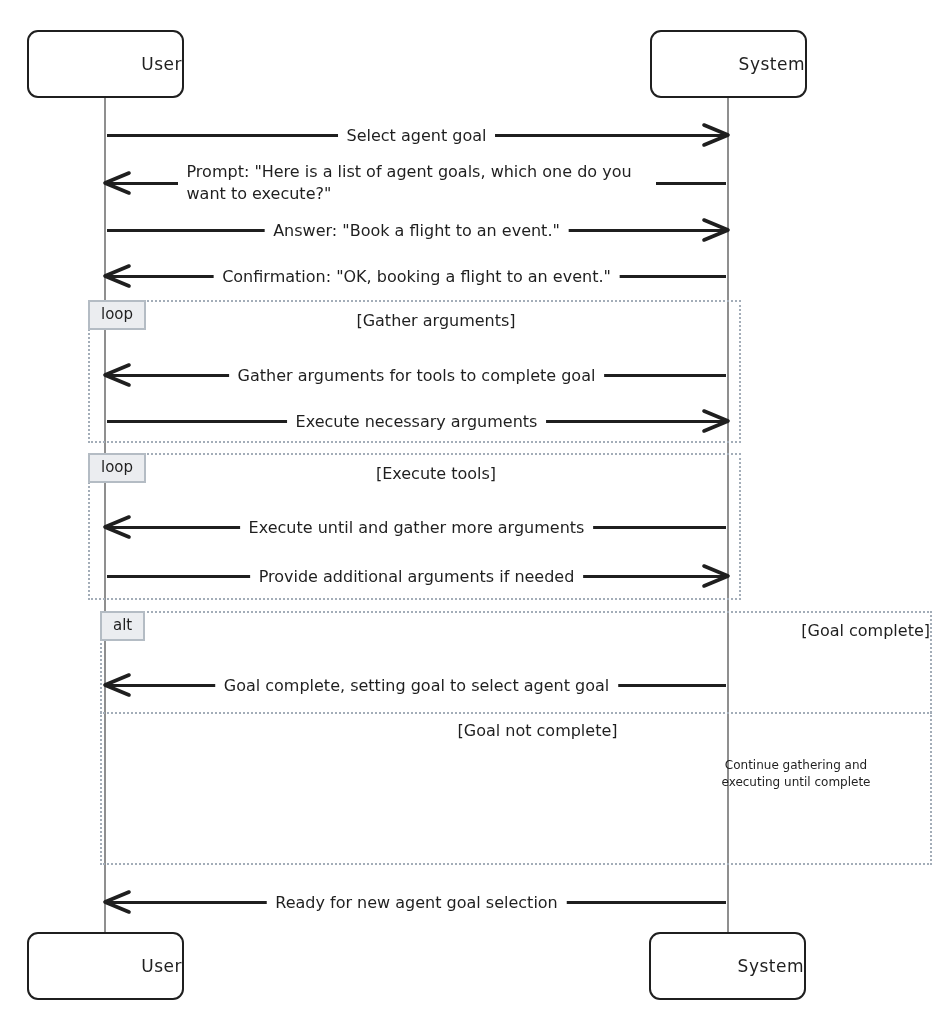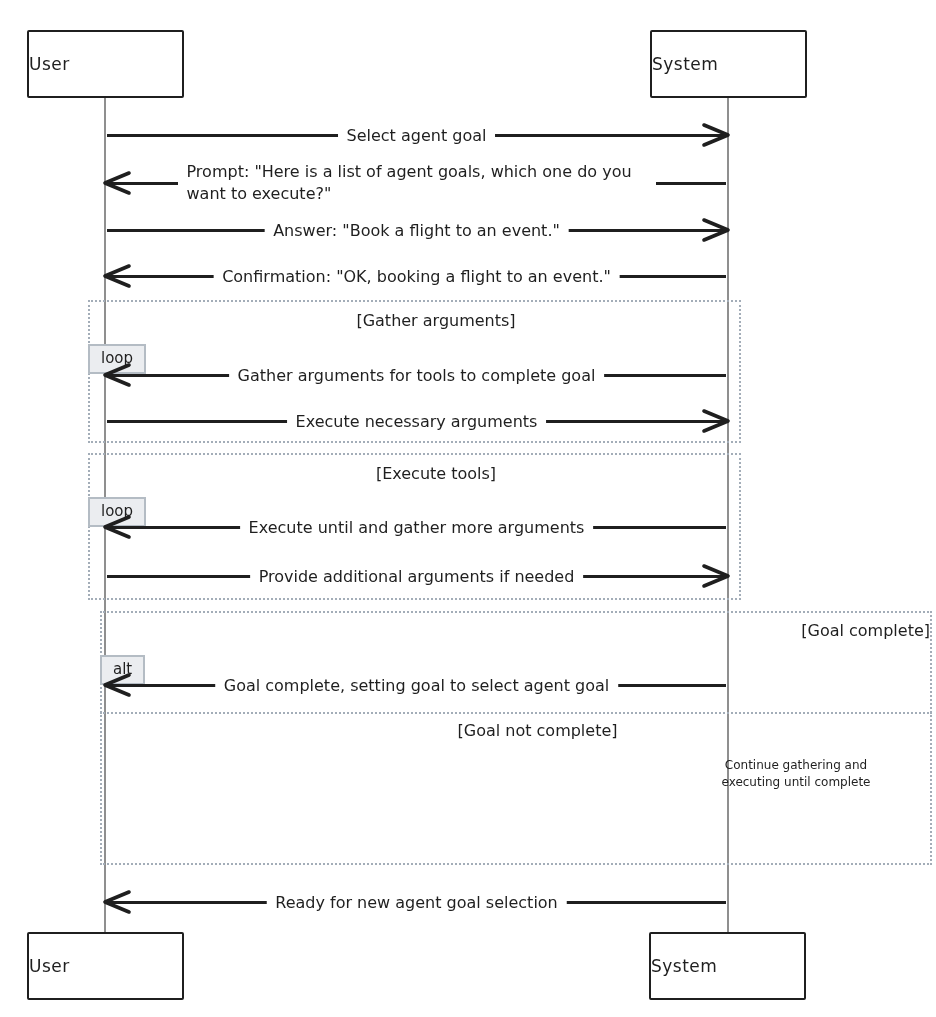--- a/index.html
+++ b/index.html
@@ -27,24 +27,24 @@
   .lifeline.user   { left: 104px; }
   .lifeline.system { left: 727px; }
 
   
   .actor-box {
     position: absolute;
     width: 157px;
     height: 68px;
     background: #ffffff;
     border: 2.5px solid #1f1f1f;
-    border-radius: 2px;
+    border-radius: 11px;
     display: flex;
     align-items: center;
-    justify-content: flex-start;
+    justify-content: flex-end;
     font-size: 17px;
     letter-spacing: 0.5px;
   }
   .actor-box.user-top    { left: 27px;  top: 30px; }
   .actor-box.system-top  { left: 650px; top: 30px; }
   .actor-box.user-bot    { left: 27px;  top: 932px; }
   .actor-box.system-bot  { left: 649px; top: 932px; }
 
   
   .frame {
@@ -56,21 +56,20 @@
   .frame.alt   { left: 100px; top: 611px; width: 832px; height: 254px; }
   .frame-keyword {
     position: absolute;
     top: -2px; left: -2px;
     background: #ebedf0;
     border: 2px solid #b4bcc4;
     padding: 5px 11px 6px 11px;
     font-size: 15px;
     line-height: 1;
     color: #1f1f1f;
-    margin-top: 44px;
   }
   .frame-condition {
     position: absolute;
     left: 0; right: 0;
     top: 9px;
     text-align: center;
     font-size: 16px;
     color: #1f1f1f;
     margin-left: 43px;
   }

